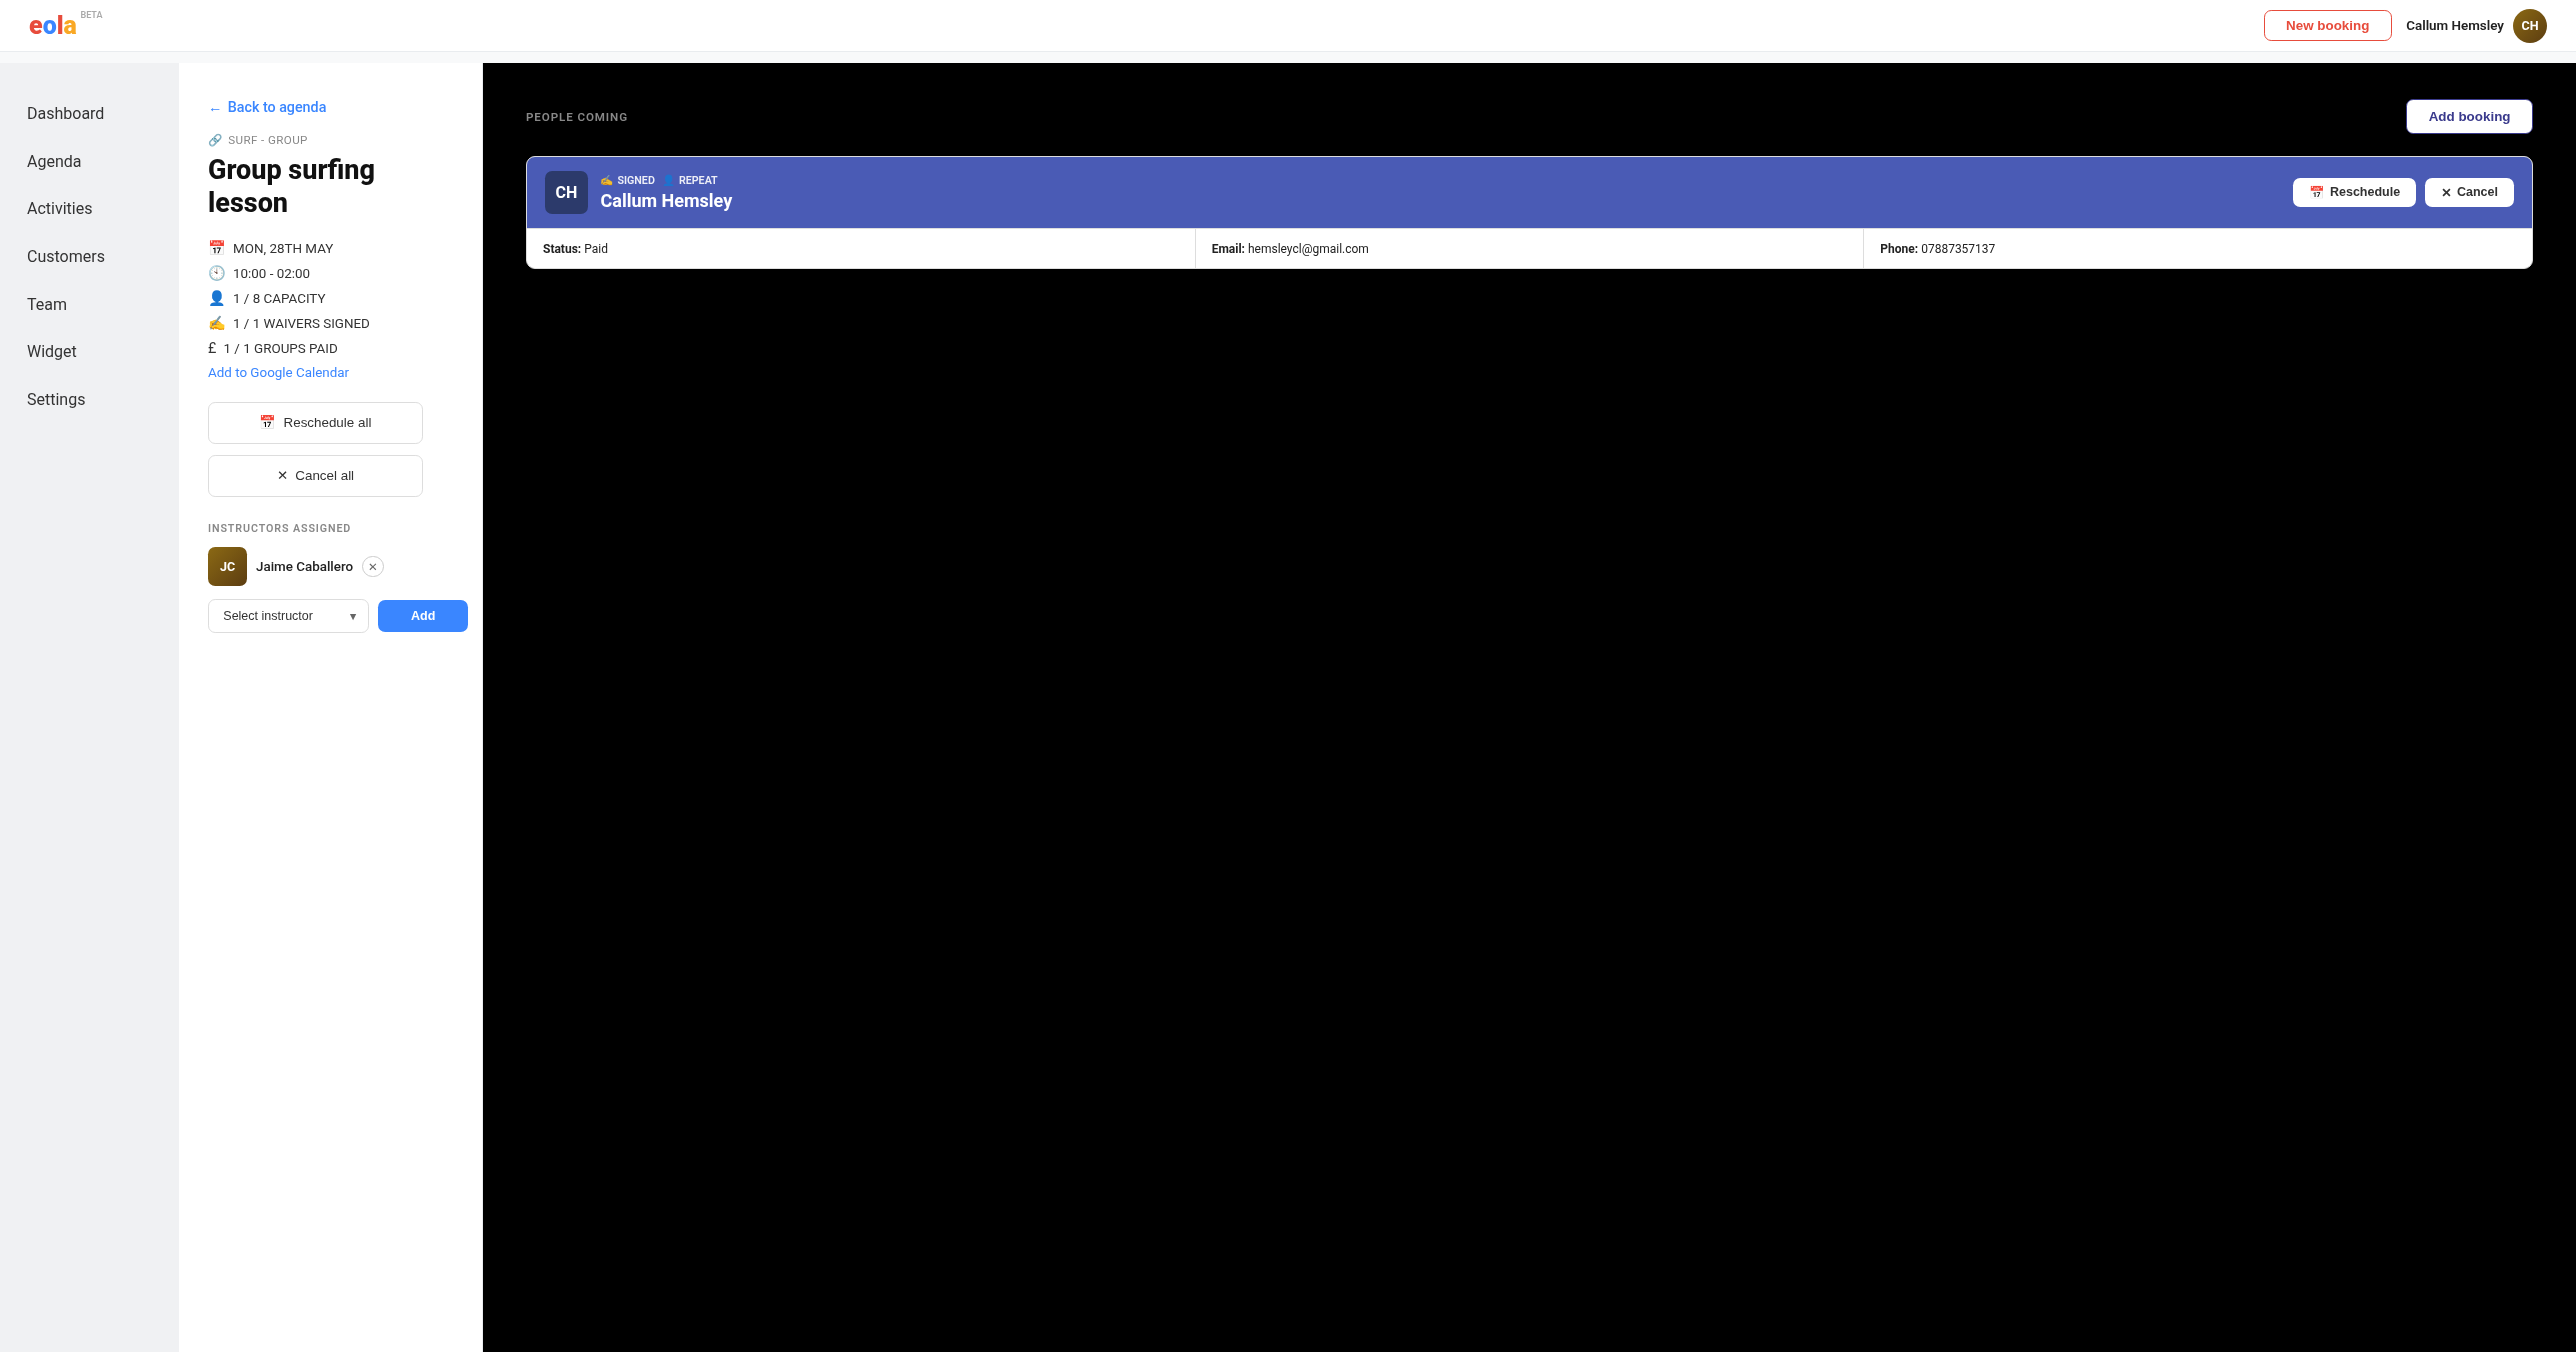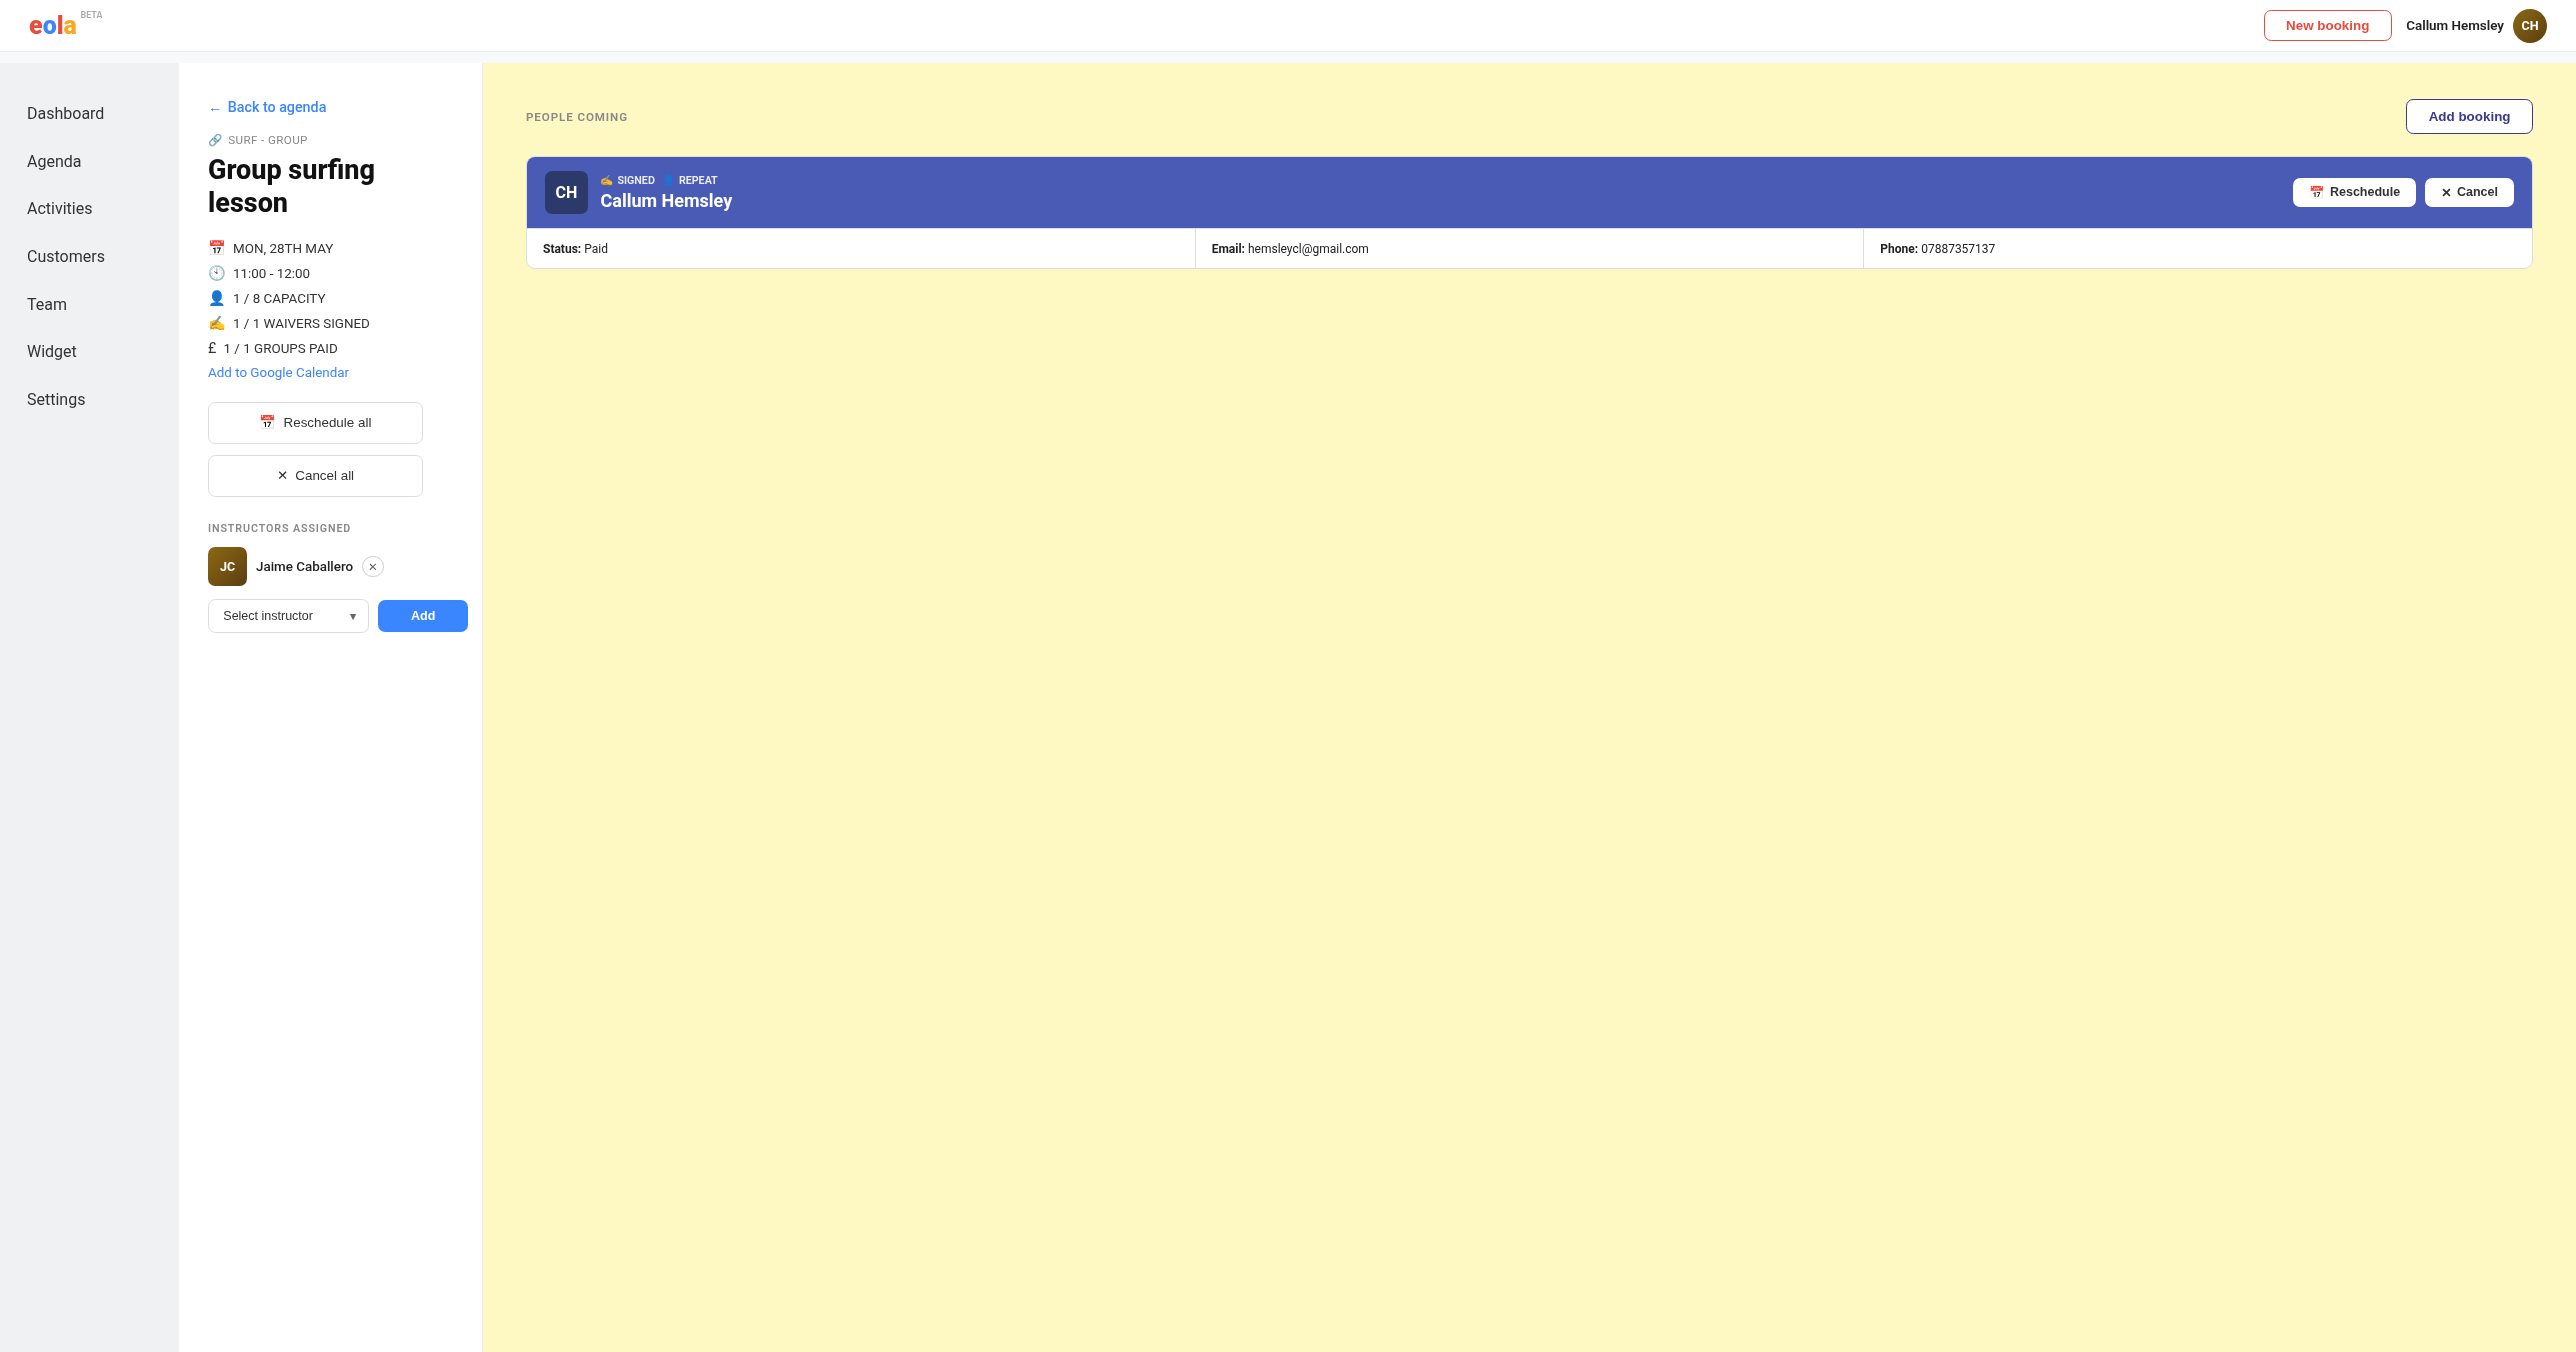--- a/index.html
+++ b/index.html
@@ -195,21 +195,21 @@
       background: #3a86ff;
       color: #fff;
       border: none;
       border-radius: 7.2px;
       font-size: 12.5px;
       font-weight: 600;
       cursor: pointer;
     }
 
     
-    .right-panel { flex: 1; padding: 36px 43px; background: #fef9c3; min-width: 0; }
+    .right-panel { flex: 1; padding: 36px 43px; background: #000000; min-width: 0; }
     .left-col { width: 304px; flex-shrink: 0; }
 
     .people-header {
       display: flex;
       align-items: center;
       justify-content: space-between;
       margin-bottom: 21.5px;
     }
     .people-label {
       font-size: 11.6px;
@@ -356,21 +356,21 @@
     </div>
 
     <div class="session-title">Group surfing lesson</div>
 
     <div class="meta-item">
       <span class="meta-icon">📅</span>
       <span>MON, 28TH MAY</span>
     </div>
     <div class="meta-item">
       <span class="meta-icon">🕙</span>
-      <span>11:00 - 12:00</span>
+      <span>10:00 - 02:00</span>
     </div>
     <div class="meta-item">
       <span class="meta-icon">👤</span>
       <span>1 / 8 CAPACITY</span>
     </div>
     <div class="meta-item">
       <span class="meta-icon">✍</span>
       <span>1 / 1 WAIVERS SIGNED</span>
     </div>
     <div class="meta-item">

